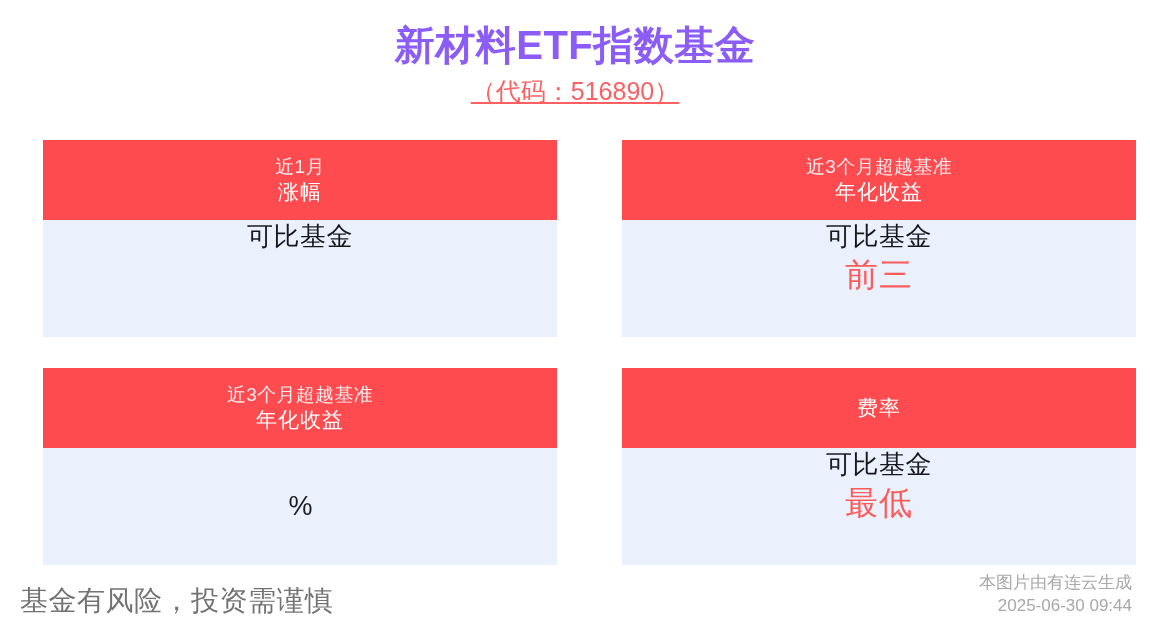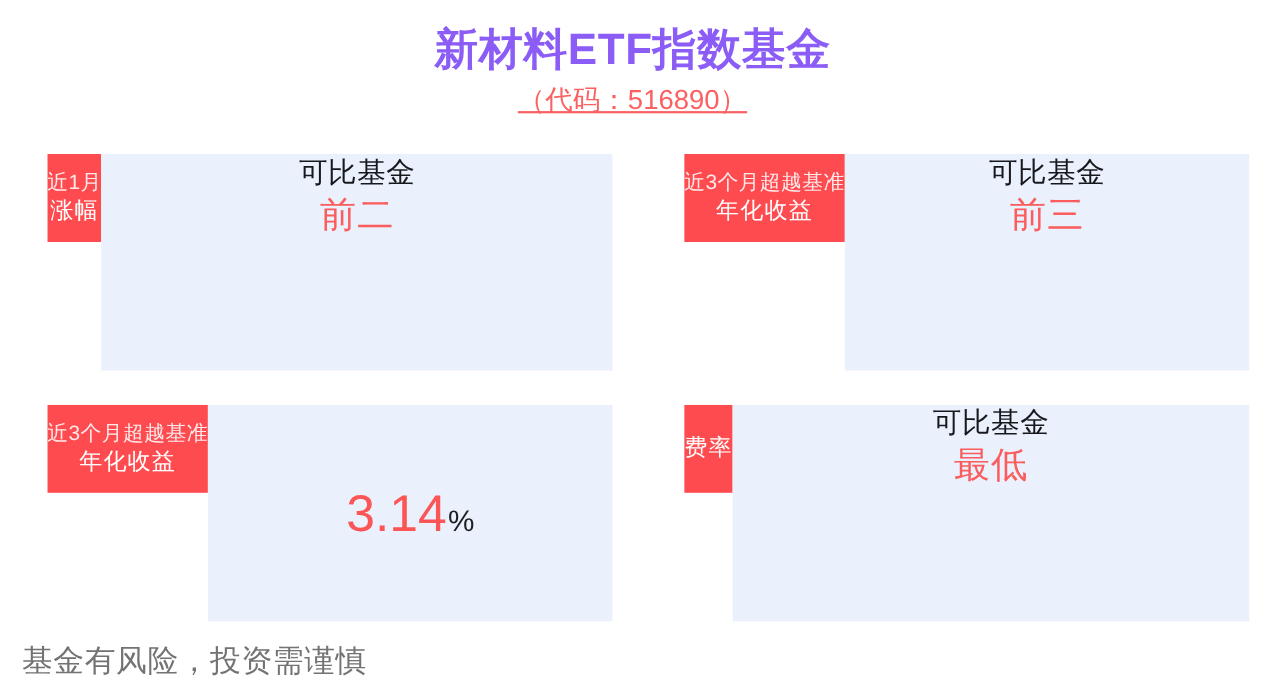--- a/index.html
+++ b/index.html
@@ -47,21 +47,21 @@
     top: 140px;
     width: 1122px;
     display: grid;
     grid-template-columns: 543px 543px;
     grid-template-rows: 197px 197px;
     column-gap: 36px;
     row-gap: 31px;
   }
   .card {
     display: flex;
-    flex-direction: row;
+    flex-direction: column;
     overflow: hidden;
     margin-left: 29px;
   }
   .card-header {
     background: #fe4b4f;
     height: 80px;
     display: flex;
     flex-direction: column;
     align-items: center;
     justify-content: center;
@@ -163,21 +163,20 @@
 
 <div class="cards-grid">
 
   <div class="card">
     <div class="card-header">
       <div class="card-header-top">近1月</div>
       <div class="card-header-main">涨幅</div>
     </div>
     <div class="card-body">
       <div class="card-body-top">可比基金</div>
-      <div class="card-body-main">前二</div>
     </div>
   </div>
 
   <div class="card">
     <div class="card-header">
       <div class="card-header-top">近3个月超越基准</div>
       <div class="card-header-main">年化收益</div>
     </div>
     <div class="card-body">
       <div class="card-body-top">可比基金</div>
@@ -185,34 +184,37 @@
     </div>
   </div>
 
   <div class="card">
     <div class="card-header">
       <div class="card-header-top">近3个月超越基准</div>
       <div class="card-header-main">年化收益</div>
     </div>
     <div class="card-body value-mode">
       <div class="value-row">
-        <span class="value-number">3.14</span>
         <span class="value-unit">%</span>
       </div>
     </div>
   </div>
 
   <div class="card">
     <div class="card-header">
 
       <div class="card-header-main">费率</div>
     </div>
     <div class="card-body">
       <div class="card-body-top">可比基金</div>
       <div class="card-body-main">最低</div>
     </div>
   </div>
 
 </div>
 
 <div class="footer">
   <div class="footer-left">基金有风险，投资需谨慎</div>
+  <div class="footer-right">
+    <div>本图片由有连云生成</div>
+    <div>2025-06-30 09:44</div>
+  </div>
 </div>
 
 </body></html>

